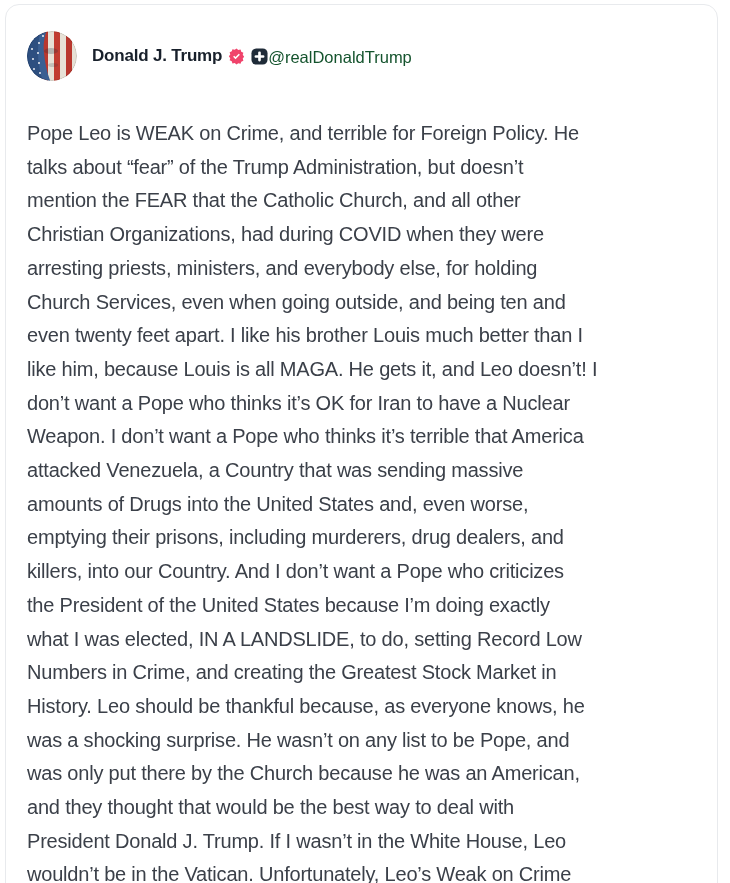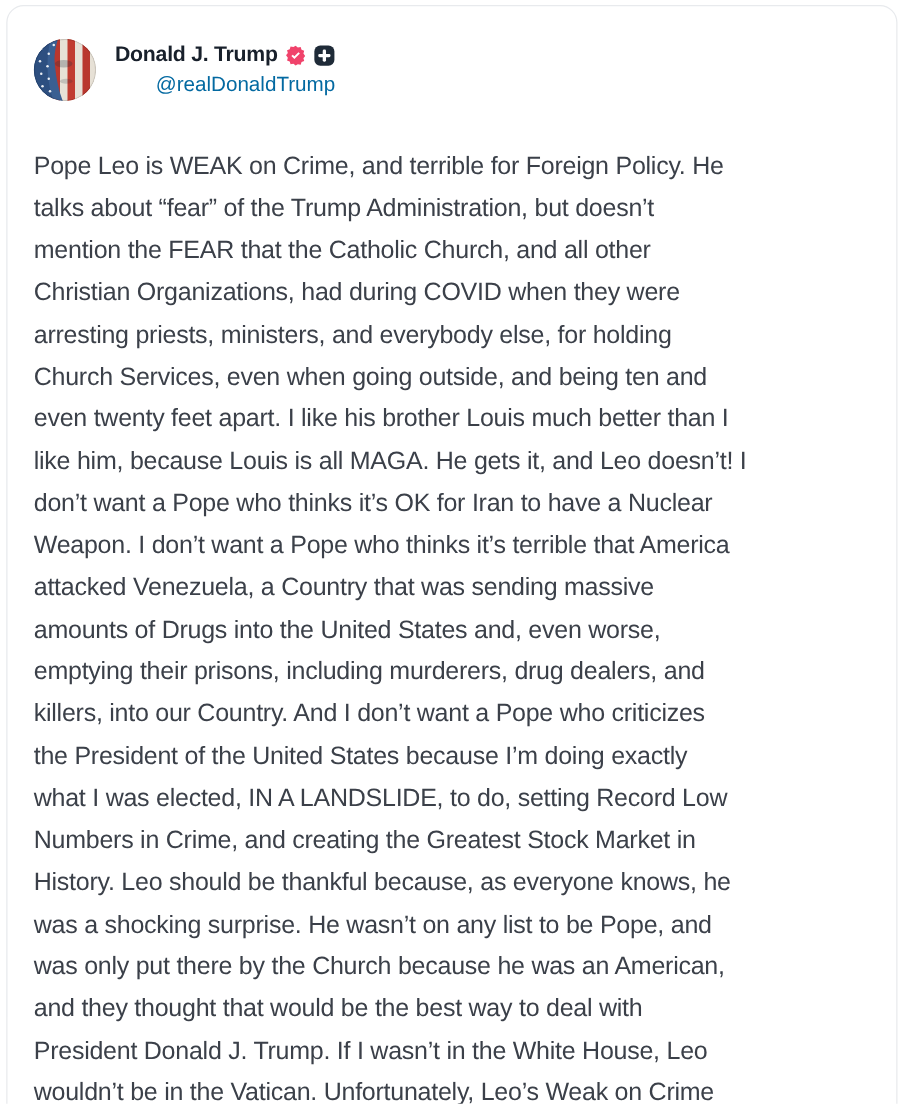--- a/index.html
+++ b/index.html
@@ -32,34 +32,34 @@
     gap: 15px;
   }
   .avatar {
     width: 50px;
     height: 50px;
     border-radius: 50%;
     overflow: hidden;
     flex: 0 0 auto;
   }
   .avatar svg { display: block; }
-  .id-block { display: flex; flex-direction: column; }
+  .id-block { display: flex; flex-direction: row; }
   .name-row { display: flex; align-items: center; gap: 6px; }
   .display-name {
     font-size: 17px;
     font-weight: 700;
     color: #18202b;
     letter-spacing: -0.2px;
     line-height: 22px;
   }
   .badge { display: inline-flex; width: 17px; height: 17px; }
   .badge svg { display: block; width: 100%; height: 100%; }
   .handle {
     font-size: 16.5px;
-    color: #0369a1;
+    color: #14532d;
     line-height: 22px;
     margin-top: 2px;
     text-align: right;
   }
   .post-body {
     margin-top: 36px;
     font-size: 20px;
     line-height: 33.7px;
     letter-spacing: -0.2px;
     color: #3b4049;

